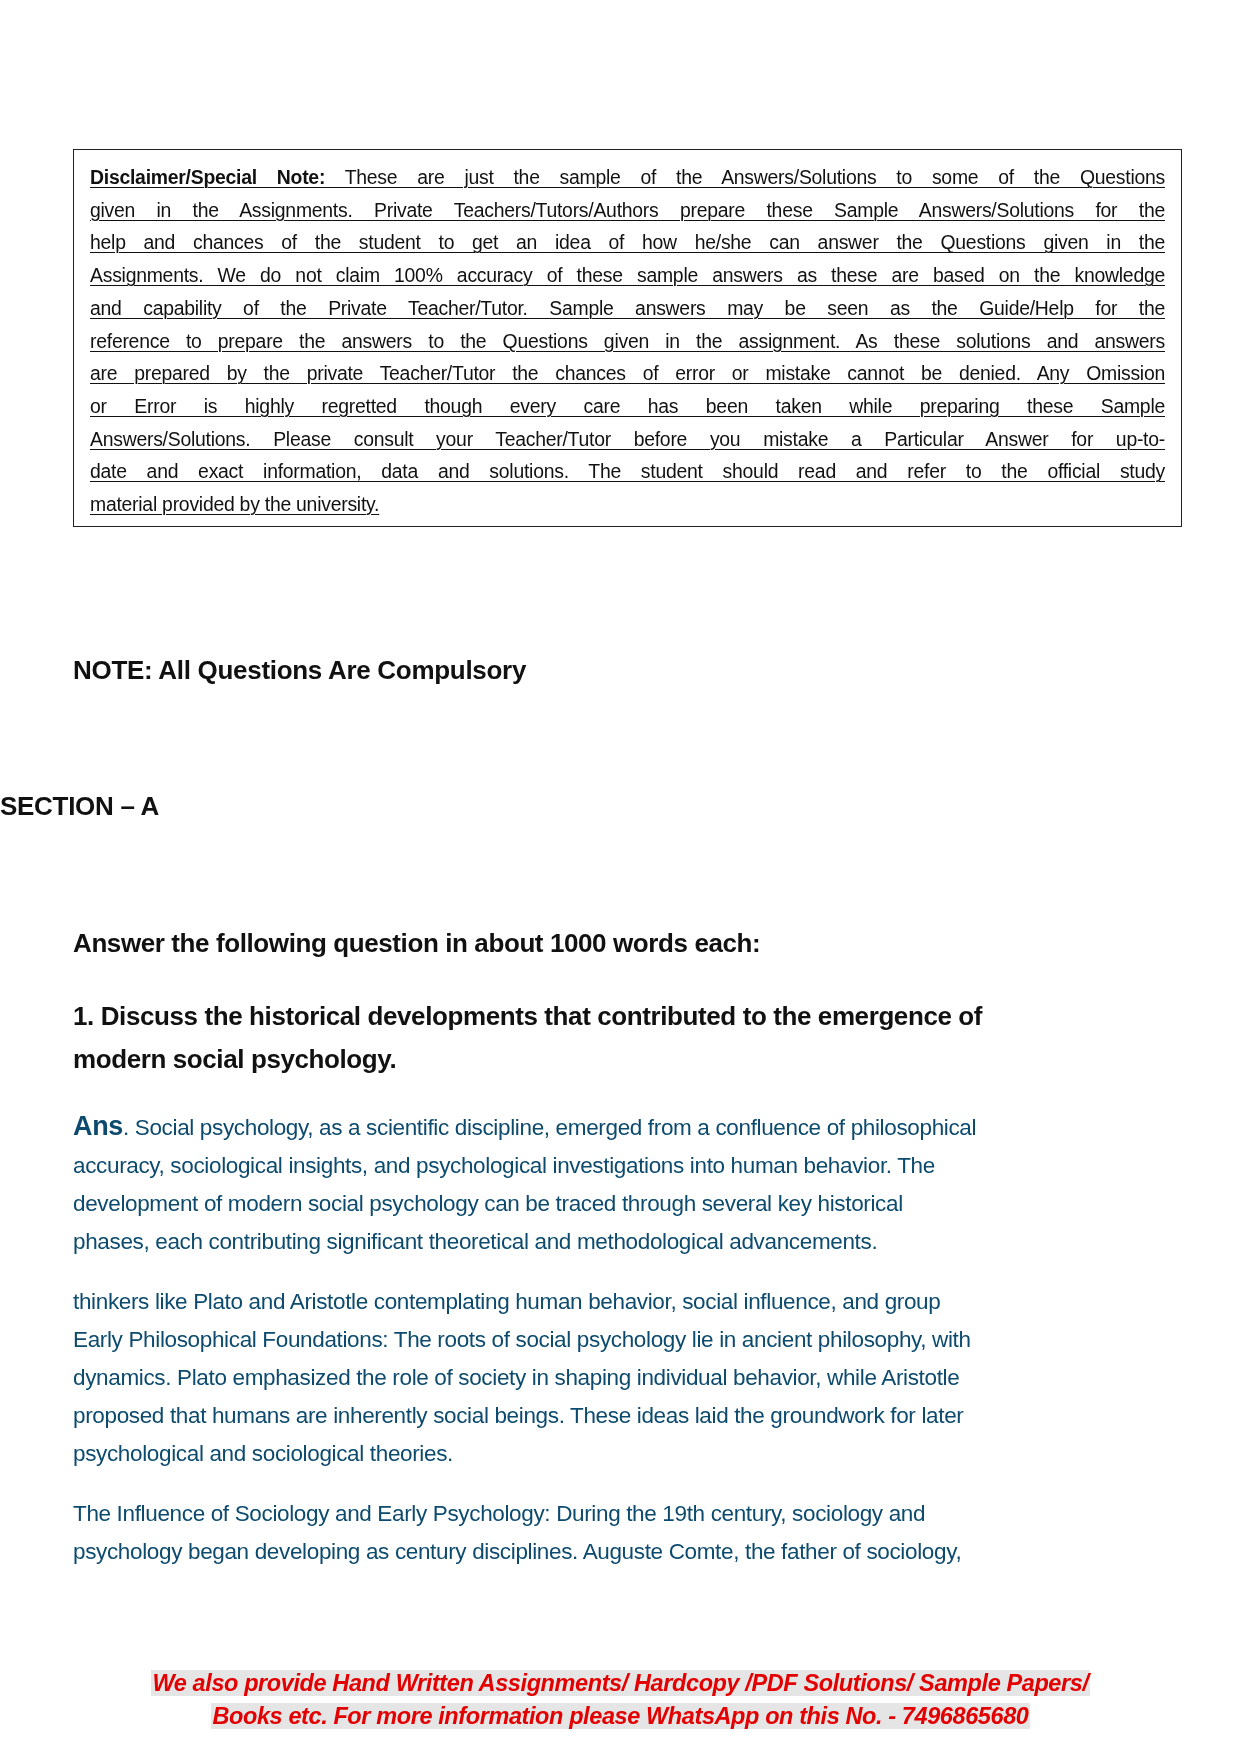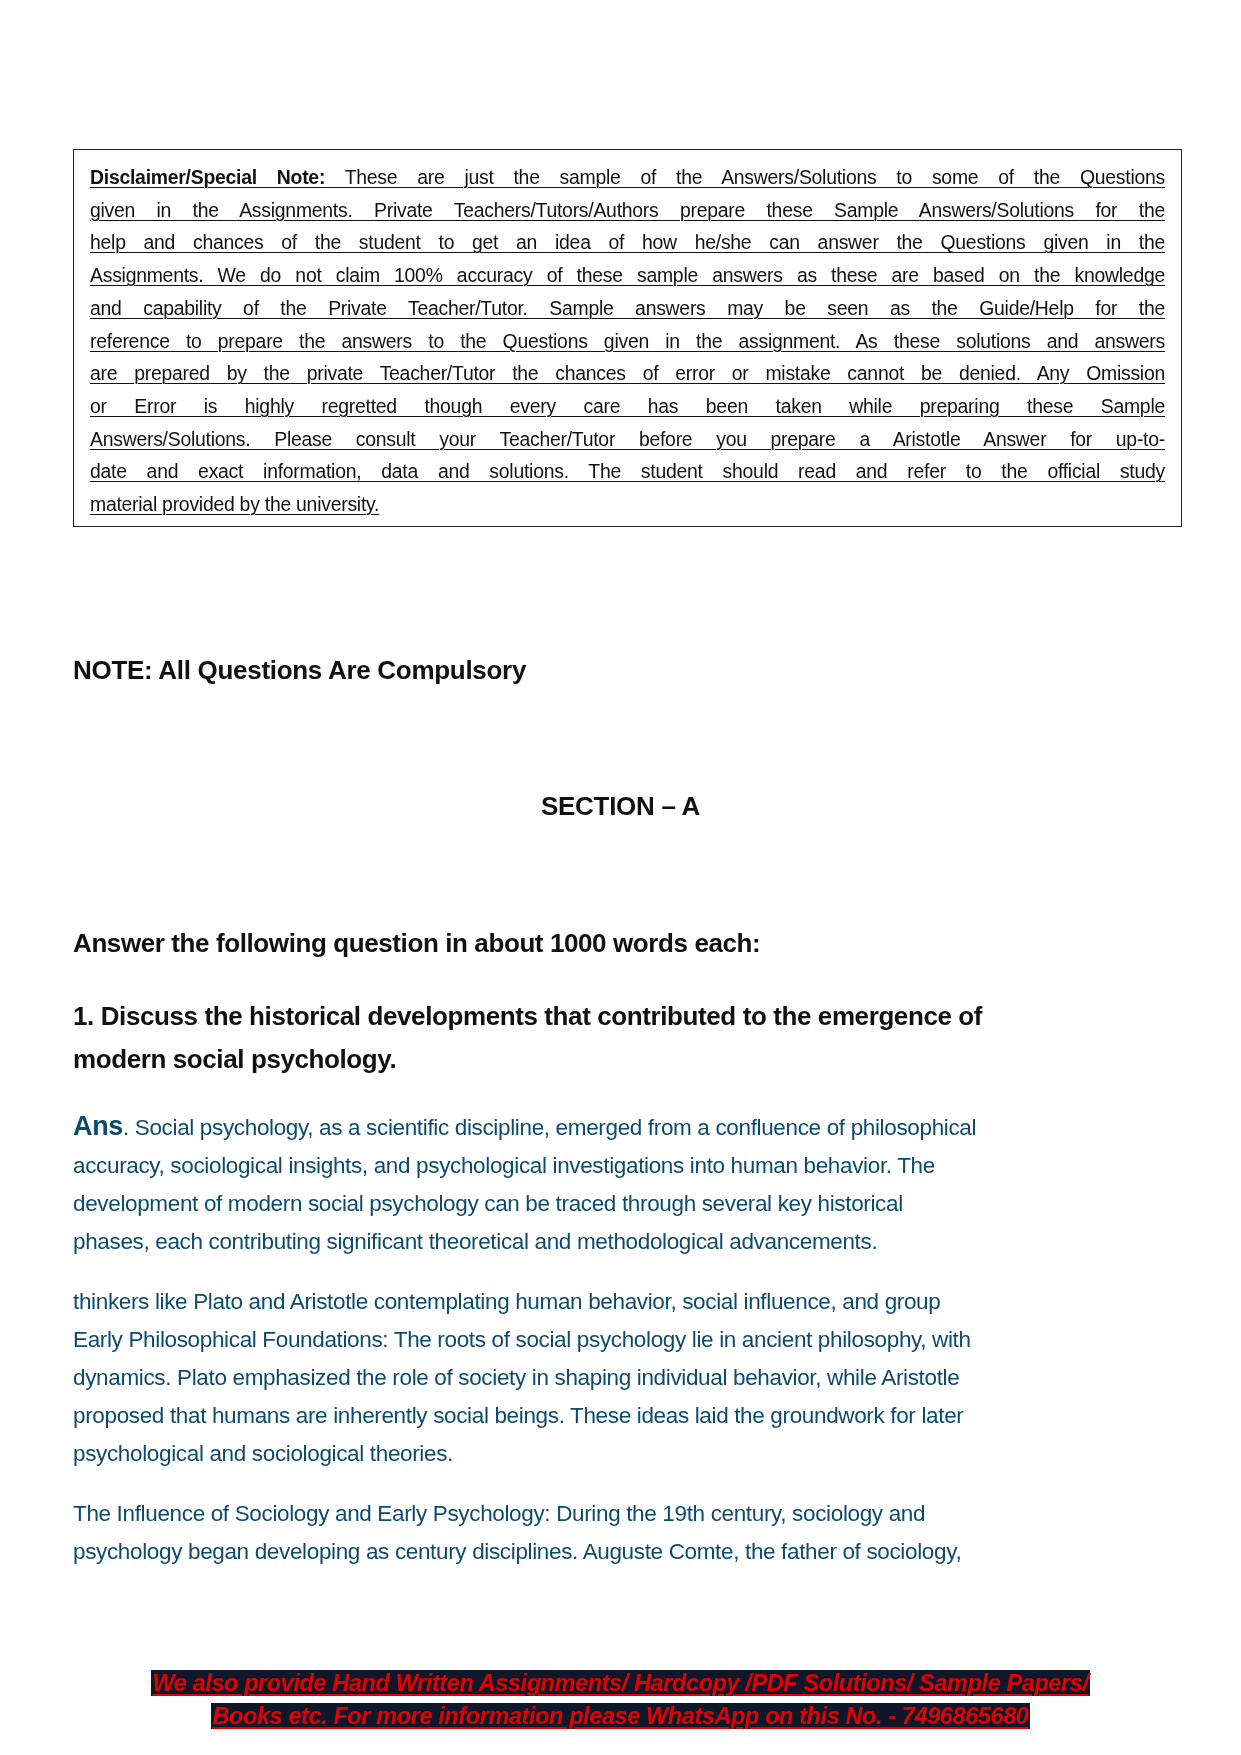--- a/index.html
+++ b/index.html
@@ -63,21 +63,20 @@
       font-size: 26px;
       font-weight: bold;
       letter-spacing: -0.3px;
     }
     .section-heading {
       position: absolute;
       left: 0;
       width: 1241px;
       top: 791px;
       margin: 0;
-      text-align: center;
       font-size: 26px;
       font-weight: bold;
       letter-spacing: -0.3px;
     }
     .instruction {
       position: absolute;
       left: 73px;
       top: 928px;
       margin: 0;
       font-size: 26px;
@@ -122,22 +121,21 @@
       margin: 0;
       text-align: center;
       font-size: 23.5px;
       line-height: 33px;
       font-weight: bold;
       font-style: italic;
       letter-spacing: -0.4px;
       color: #e30000;
     }
     .promo .hl {
-      background: #0f172a;
-      text-decoration: underline;
+      background: #e5e5e5;
       text-decoration-color: #e30000;
       text-underline-offset: 3px;
       text-decoration-thickness: 2px;
       padding: 0 1px;
     }
   </style>
 </head>
 <body>
 
 <div class="page">
@@ -145,21 +143,21 @@
   <div class="disclaimer-box">
     <p class="disclaimer-text">
       <span class="jline"><span class="lead">Disclaimer/Special Note:</span><span> These are just the sample of the Answers/Solutions to some of the Questions</span></span>
       <span class="jline">given in the Assignments. Private Teachers/Tutors/Authors prepare these Sample Answers/Solutions for the</span>
       <span class="jline">help and chances of the student to get an idea of how he/she can answer the Questions given in the</span>
       <span class="jline">Assignments. We do not claim 100% accuracy of these sample answers as these are based on the knowledge</span>
       <span class="jline">and capability of the Private Teacher/Tutor. Sample answers may be seen as the Guide/Help for the</span>
       <span class="jline">reference to prepare the answers to the Questions given in the assignment. As these solutions and answers</span>
       <span class="jline">are prepared by the private Teacher/Tutor the chances of error or mistake cannot be denied. Any Omission</span>
       <span class="jline">or Error is highly regretted though every care has been taken while preparing these Sample</span>
-      <span class="jline">Answers/Solutions. Please consult your Teacher/Tutor before you prepare a Aristotle Answer for up-to-</span>
+      <span class="jline">Answers/Solutions. Please consult your Teacher/Tutor before you mistake a Particular Answer for up-to-</span>
       <span class="jline">date and exact information, data and solutions. The student should read and refer to the official study</span>
       <span class="line">material provided by the university.</span>
     </p>
   </div>
 
   <h2 class="note-heading">NOTE: All Questions Are Compulsory</h2>
 
   <h2 class="section-heading">SECTION – A</h2>
 
   <h3 class="instruction">Answer the following question in about 1000 words each:</h3>

